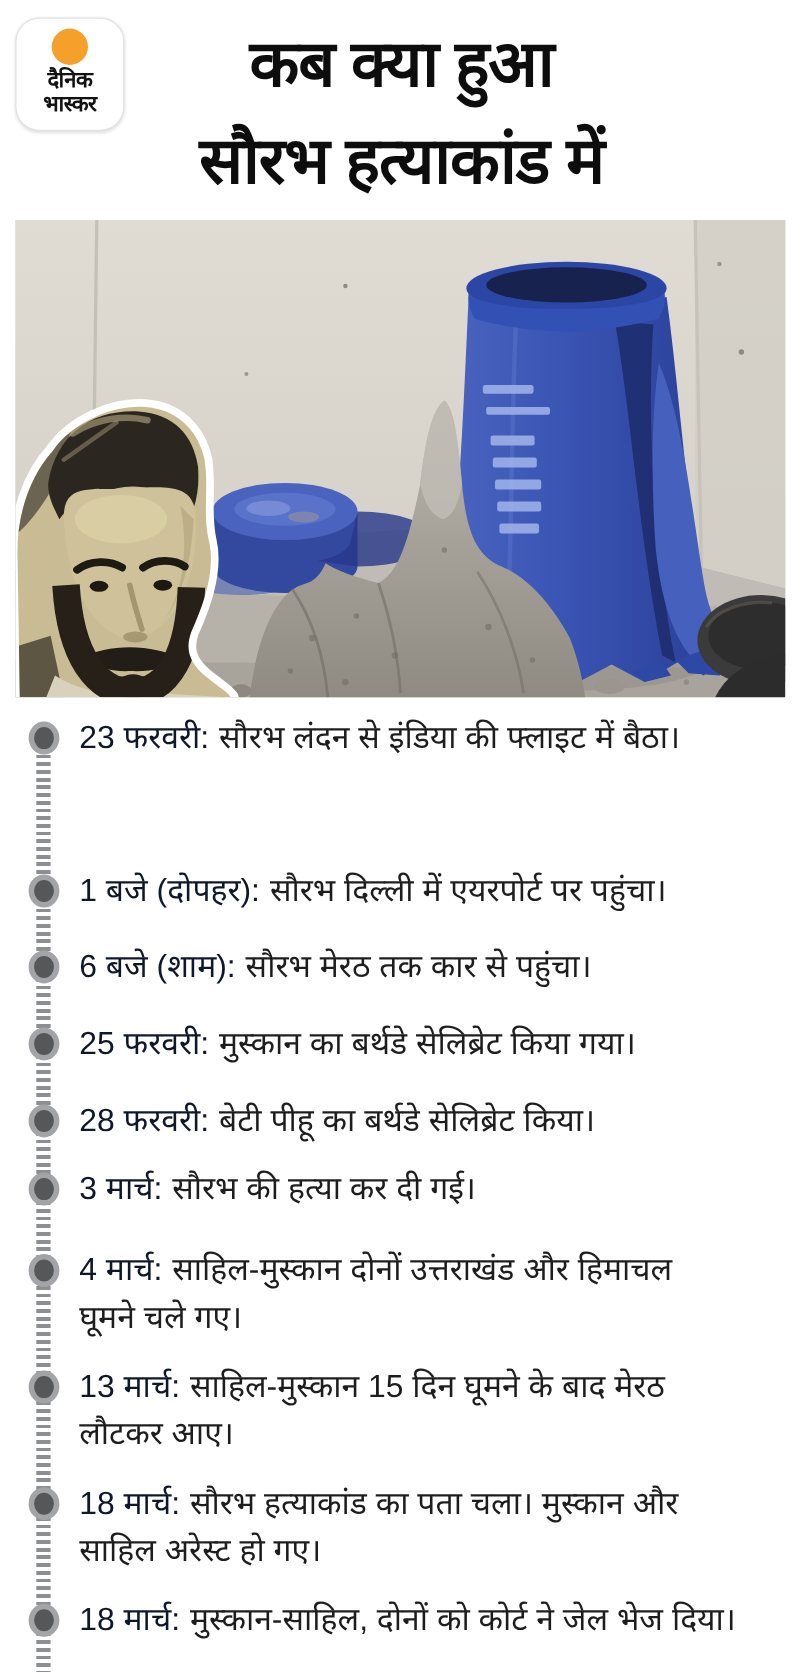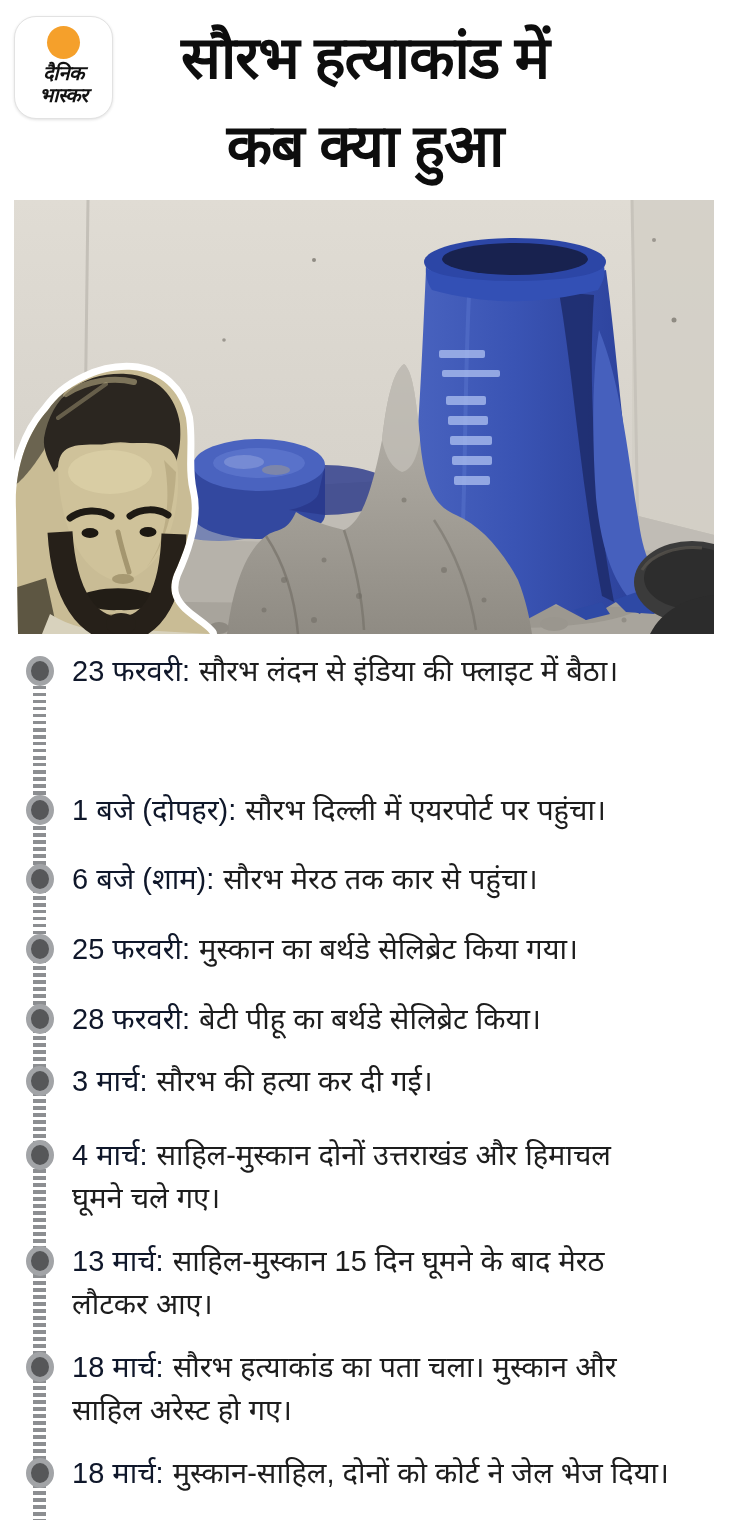--- a/index.html
+++ b/index.html
@@ -4,21 +4,21 @@
 <style>
   html,body{margin:0;padding:0;background:#ffffff;}
   body{font-family:"Liberation Sans", sans-serif; width:730px; height:1520px; position:relative; overflow:hidden;}
   .page{position:absolute; inset:0; width:730px; height:1520px; background:#ffffff;}
 
   
   .logo{position:absolute; left:14px; top:16px; width:99px; height:103px; background:#ffffff;
         border:1px solid #e2e2e2; border-radius:22px; box-shadow:0 1px 3px rgba(0,0,0,.12);
         display:flex; flex-direction:column; align-items:center; box-sizing:border-box;}
   .logo-sun{width:33px; height:33px; border-radius:50%; background:#F5A02B; margin-top:9px;}
-  .logo-txt{margin-top:3px; text-align:center; font-weight:800; font-size:20px; line-height:22px; color:#121212; letter-spacing:-.5px;font-style:italic;}
+  .logo-txt{margin-top:3px; text-align:center; font-weight:800; font-size:20px; line-height:22px; color:#121212; letter-spacing:-.5px;}
   .title{position:absolute; left:0; top:14px; width:730px; text-align:center;
          font-weight:900; font-size:59px; line-height:88px; color:#0d0d0d; letter-spacing:-1px;}
 
   
   .photo{position:absolute; left:14px; top:200px; width:700px; height:434px; overflow:hidden; background:#d9d5cd;}
   .photo svg{display:block;}
 
   
   .dashline{position:absolute; left:33px; top:686px; width:13px; height:834px;
             background:repeating-linear-gradient(to bottom,#8c8e91 0 3.5px, transparent 3.5px 7px); z-index:1;}
@@ -39,22 +39,22 @@
 <div class="page">
 
   <div class="logo">
     <div class="logo-sun"></div>
     <div class="logo-txt">
       <div>दैनिक</div>
       <div>भास्कर</div>
     </div>
   </div>
   <div class="title">
+    <div>कब क्या हुआ</div>
     <div>सौरभ हत्याकांड में</div>
-    <div>कब क्या हुआ</div>
   </div>
 
   <div class="photo">
     <svg width="700" height="434" viewBox="0 0 700 434" xmlns="http://www.w3.org/2000/svg">
       <defs>
         <linearGradient id="wallG" x1="0" y1="0" x2="0" y2="1">
           <stop offset="0" stop-color="#e0dcd4"></stop>
             <stop offset="1" stop-color="#d4d0c8"></stop>
         </linearGradient>
         <linearGradient id="drumG" x1="0" y1="0" x2="1" y2="0">

